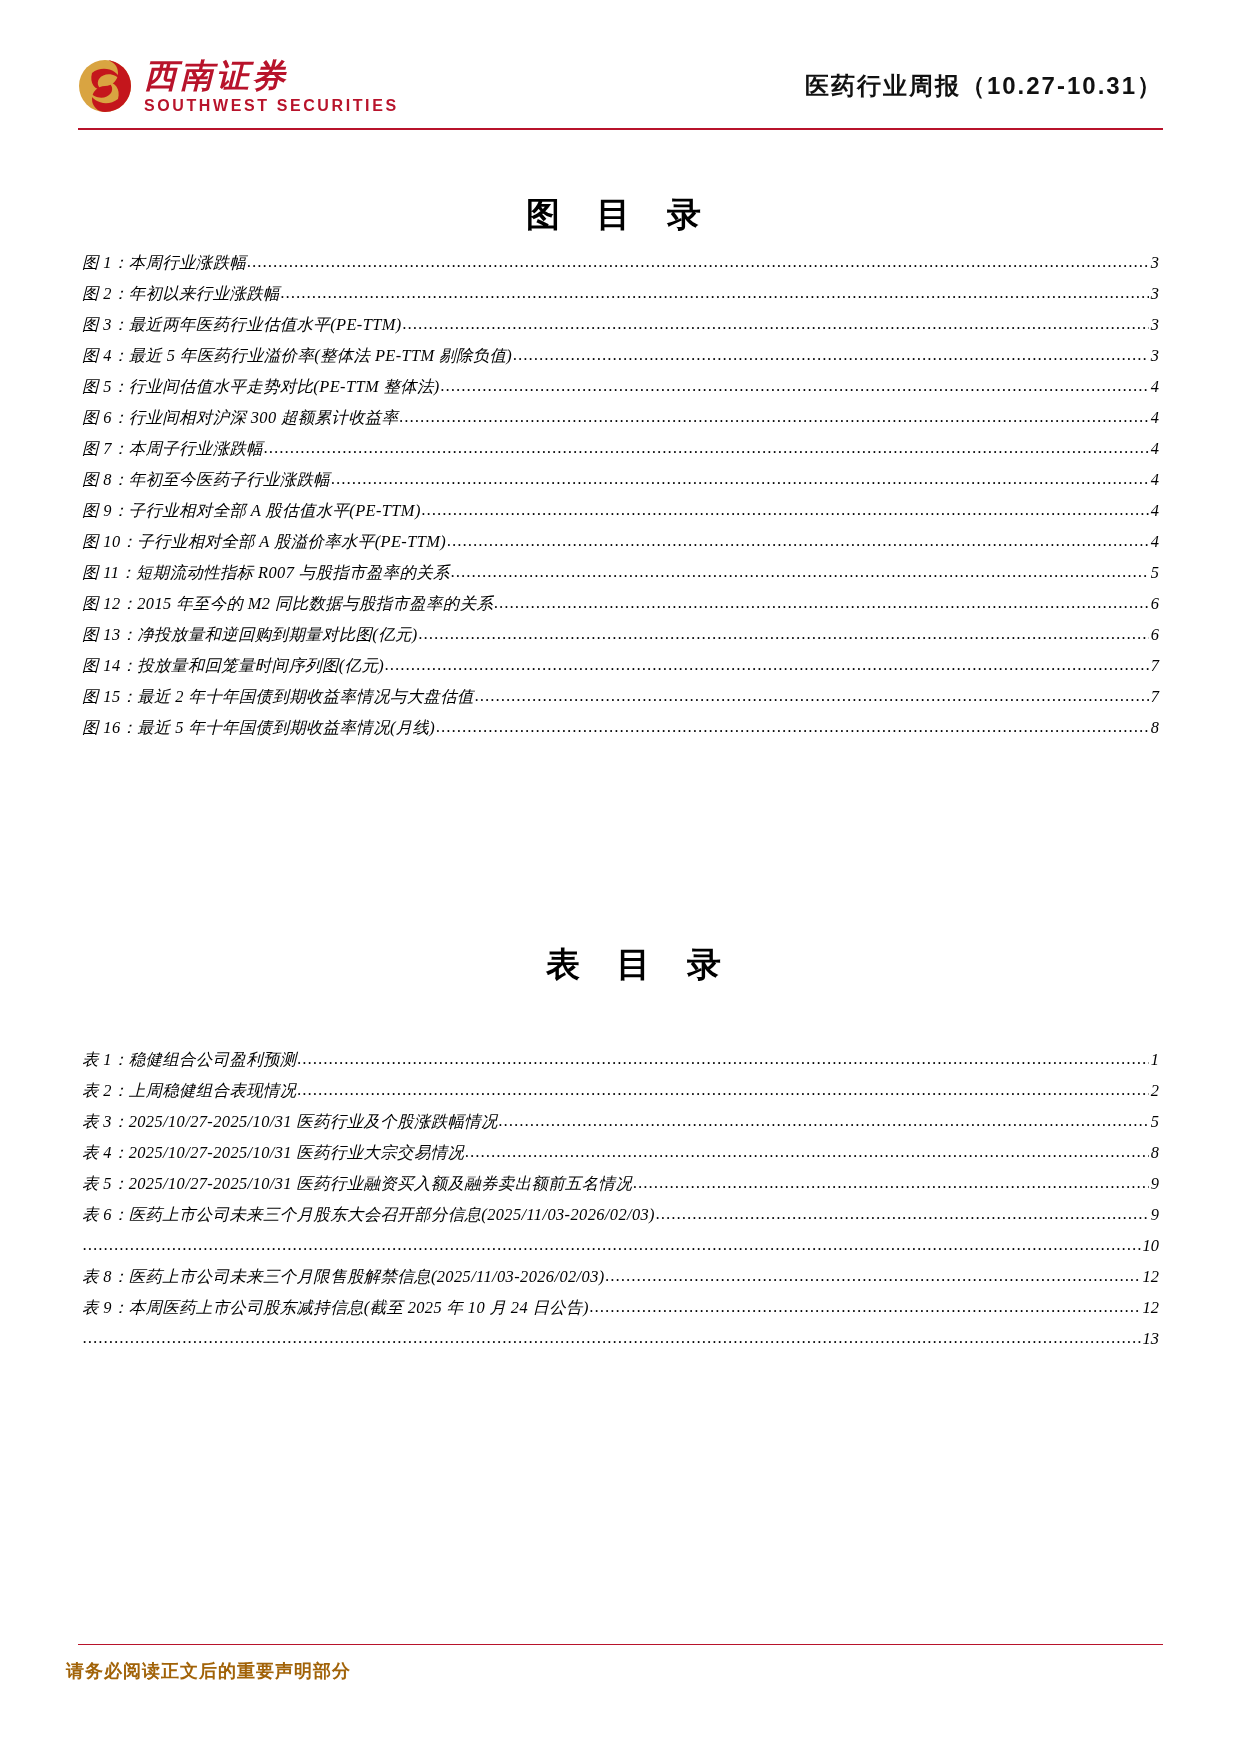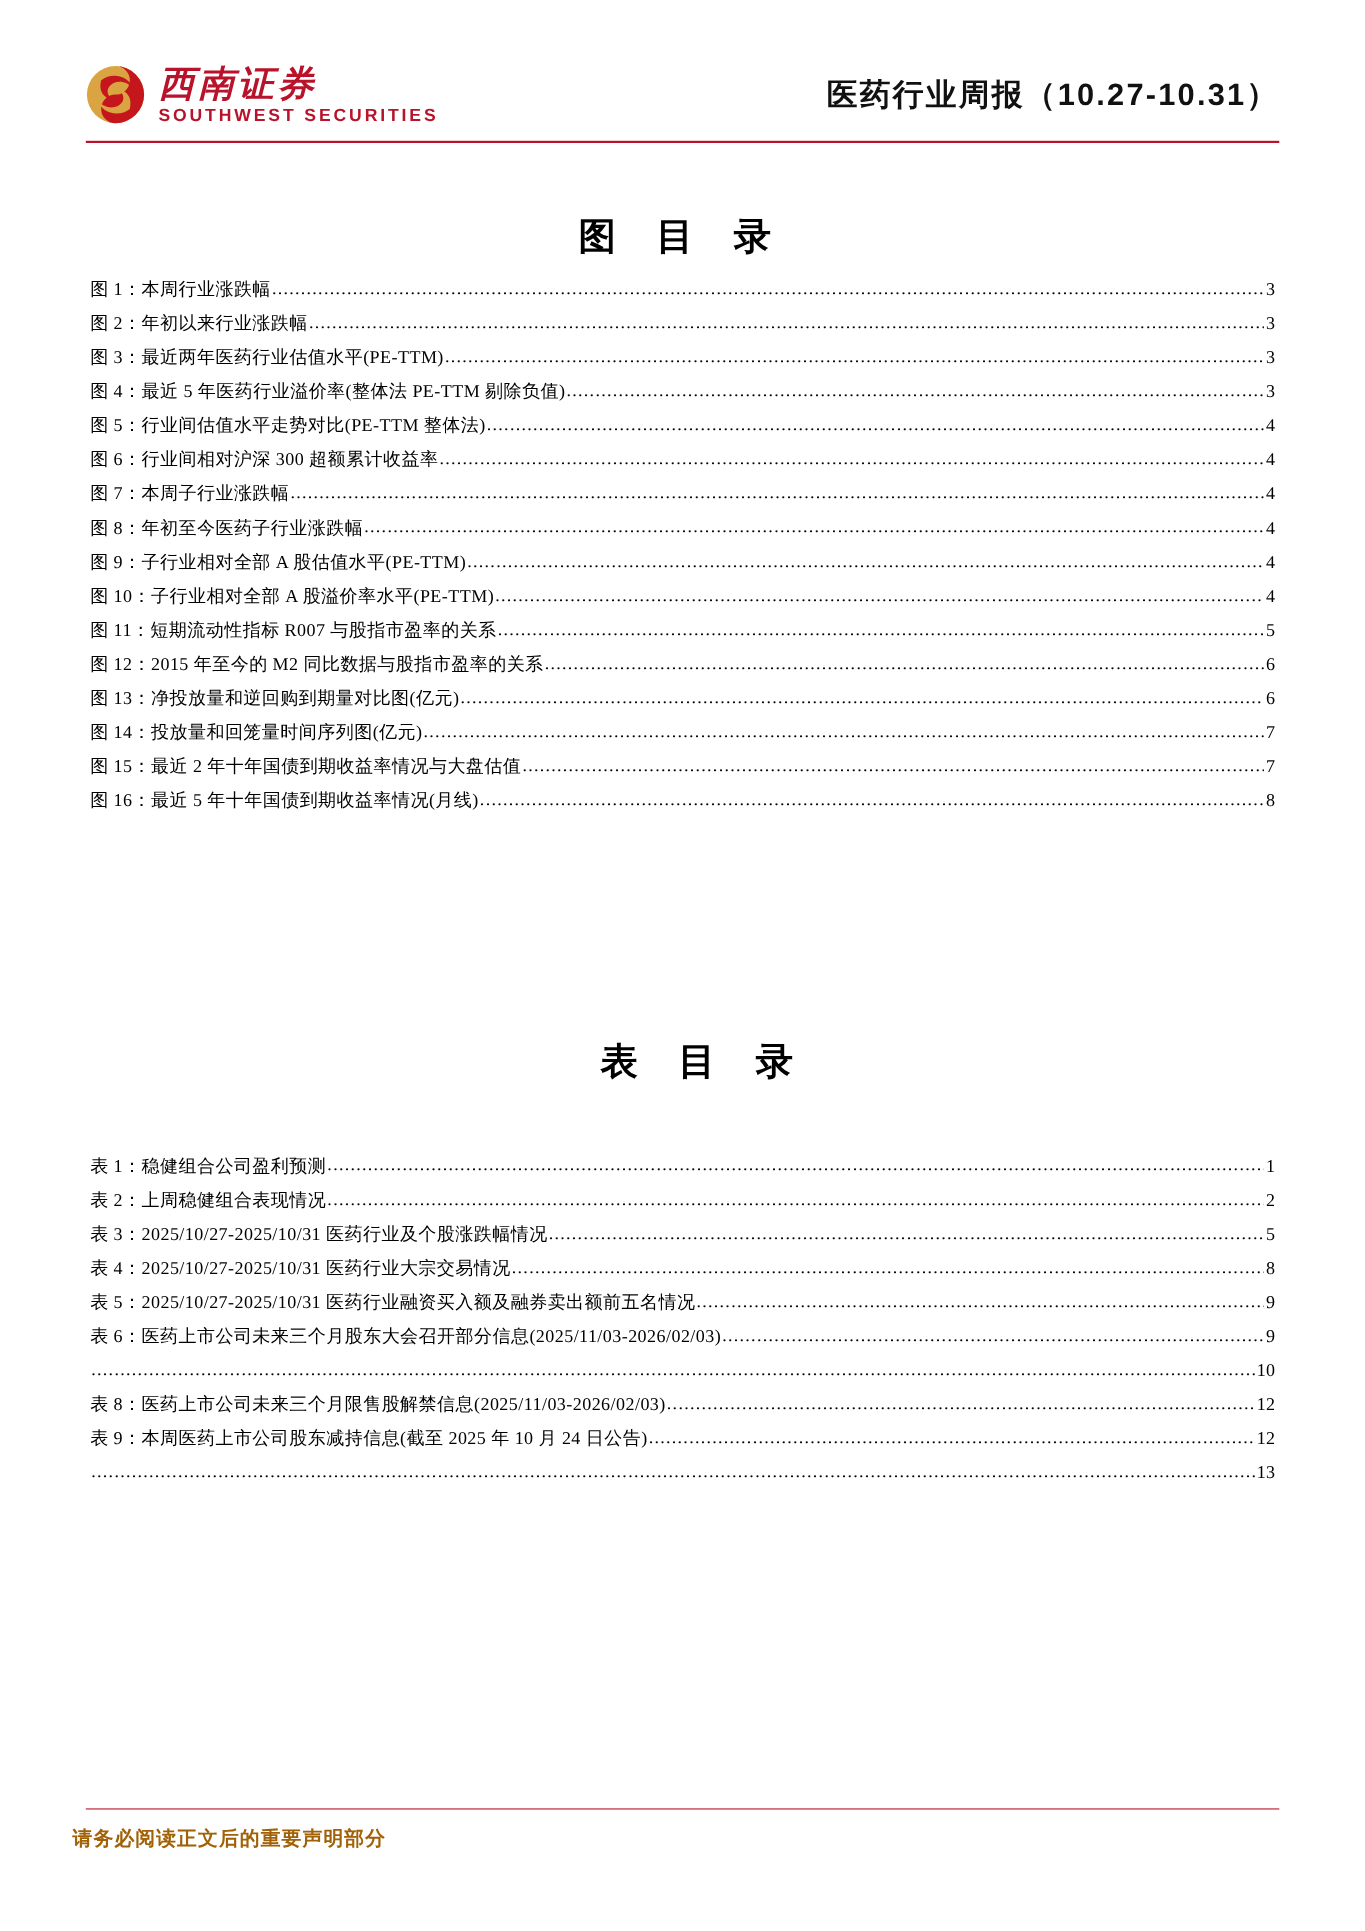--- a/index.html
+++ b/index.html
@@ -57,21 +57,21 @@
     font-family: "Liberation Sans", sans-serif;
     font-size: 16px;
     font-weight: bold;
     color: #b8132b;
     letter-spacing: 2.6px;
     margin-top: 6px;
     white-space: nowrap;
   }
   .header-title {
     font-family: "Liberation Sans", "DejaVu Sans", sans-serif;
-    font-size: 28px;
+    font-size: 24px;
     font-weight: bold;
     letter-spacing: 2px;
     color: #111;
     white-space: nowrap;
   }
   .header-rule {
     position: absolute;
     top: 128px;
     left: 78px;
     right: 78px;
@@ -103,20 +103,21 @@
   }
   #figure-toc { top: 255px; }
   #table-toc  { top: 1033px; margin-top: 19px; }
 
   .toc-row {
     display: flex;
     width: 100%;
     line-height: 1.0;
     margin-bottom: 14.6px;
     white-space: nowrap;
+    font-style: italic;
   }
   .toc-label {
     flex: 0 0 auto;
     letter-spacing: 0.4px;
   }
   .toc-leader {
     flex: 1 1 auto;
     min-width: 10px;
     overflow: hidden;
     height: 1em;

